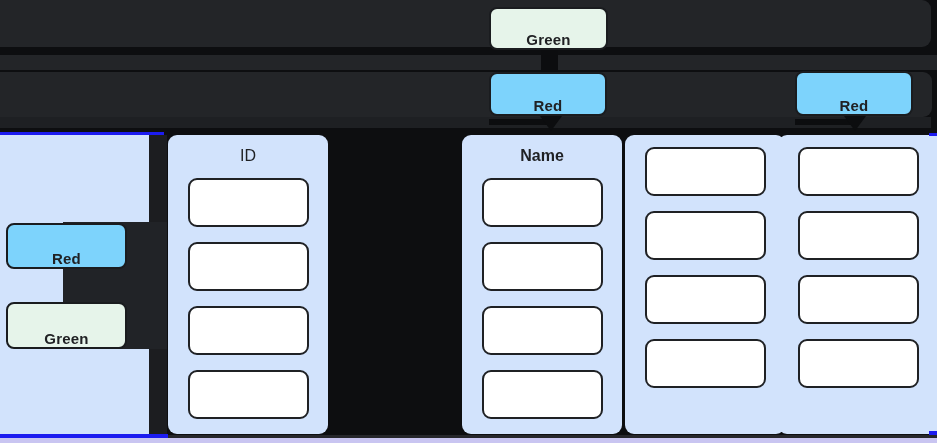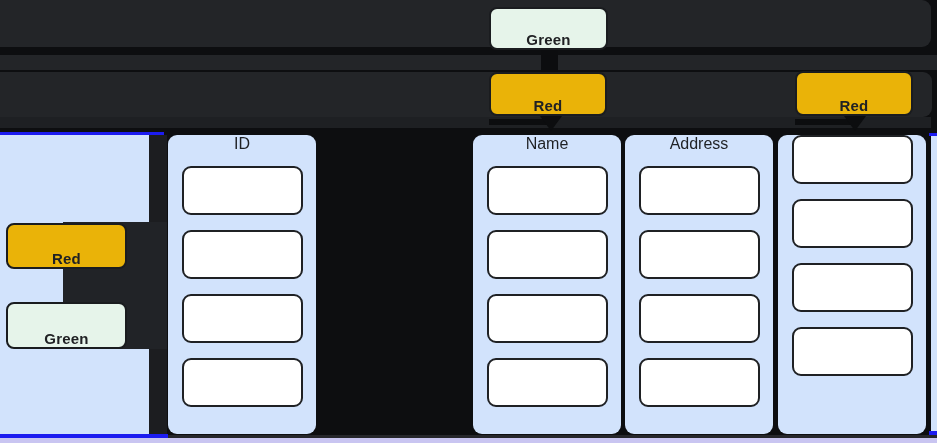--- a/index.html
+++ b/index.html
@@ -30,40 +30,40 @@
   #arrow-c{left:540px;top:116px;}
   #arrow-r{left:844px;top:116px;}
   
   .badge{
     display:flex;align-items:flex-end;justify-content:center;
     border-radius:8px;border:2px solid #1a1c1f;
     font-weight:bold;font-size:15px;letter-spacing:.2px;
     box-sizing:border-box;
   }
   .badge-green{background:#e6f4ea;}
-  .badge-red{background:#eab308;}
+  .badge-red{background:#7dd3fc;}
   #badge-green-top{left:489px;top:7px;width:119px;height:43px;}
   #badge-red-center{left:489px;top:72px;width:118px;height:44px;}
   #badge-red-right{left:795px;top:71px;width:118px;height:45px;}
   #badge-red-left{left:6px;top:223px;width:121px;height:46px;}
   #badge-green-left{left:6px;top:302px;width:121px;height:47px;}
   
   #left-panel{left:0;top:135px;width:149px;height:300px;background:#d2e3fc;}
   #trunk{left:149px;top:135px;width:18px;height:299px;background:#1c1d20;}
   #left-conn{left:63px;top:222px;width:104px;height:127px;background:#212327;}
   #blue-top-line{left:0;top:132px;width:164px;height:3px;background:#1c1cf0;}
   #blue-bottom-line{left:0;top:434px;width:168px;height:4px;background:#1c1cf0;}
   #under-cols-line{left:168px;top:435px;width:769px;height:3px;background:#26272b;}
   #lavender-strip{left:0;top:438px;width:937px;height:5px;background:#c9c5f1;}
   
   .column{
-    top:135px;width:148px;height:299px;background:#d2e3fc;
-    border-radius:9px;box-sizing:border-box;
+    top:135px;width:160px;height:299px;background:#d2e3fc;
+    border-radius:9px;box-sizing:border-box;padding-top:12px;
   }
-  .col-0{left:168px;} .col-1{left:320px;} .col-2{left:473px;} .col-3{left:625px;} .col-4{left:778px;}
+  .col-0{left:168px;} .col-1{left:320px;} .col-2{left:462px;font-weight:bold;} .col-3{left:625px;} .col-4{left:778px;}
   .col-header{
     text-align:center;font-size:16px;line-height:18px;height:18px;
     margin-bottom:13px;color:#1f2124;
   }
   .cell{
     width:121px;height:49px;margin:0 auto 15px auto;
     background:#ffffff;border:2px solid #1f2124;border-radius:9px;
     box-sizing:border-box;
   }
   
@@ -121,21 +121,20 @@
 
   <div class="abs column col-2">
     <div class="col-header">Name</div>
     <div class="cell"></div>
     <div class="cell"></div>
     <div class="cell"></div>
     <div class="cell"></div>
   </div>
 
   <div class="abs column col-3">
-    <div class="col-header">Address</div>
     <div class="cell"></div>
     <div class="cell"></div>
     <div class="cell"></div>
     <div class="cell"></div>
   </div>
 
   <div class="abs column col-4">
     <div class="cell"></div>
     <div class="cell"></div>
     <div class="cell"></div>

